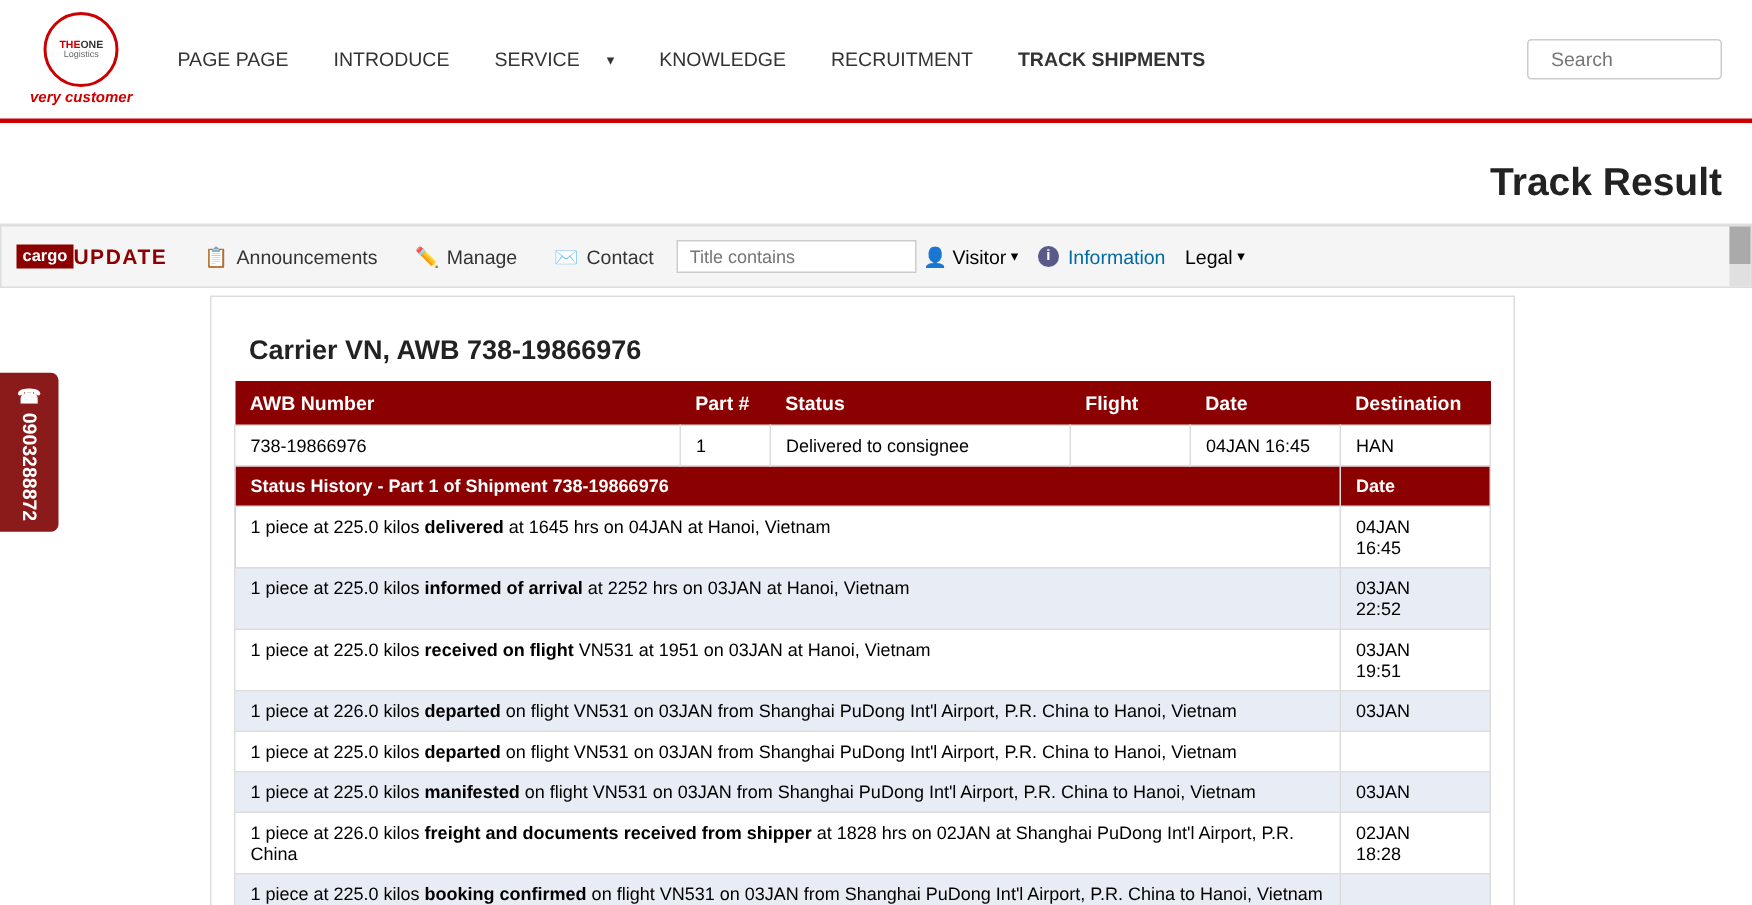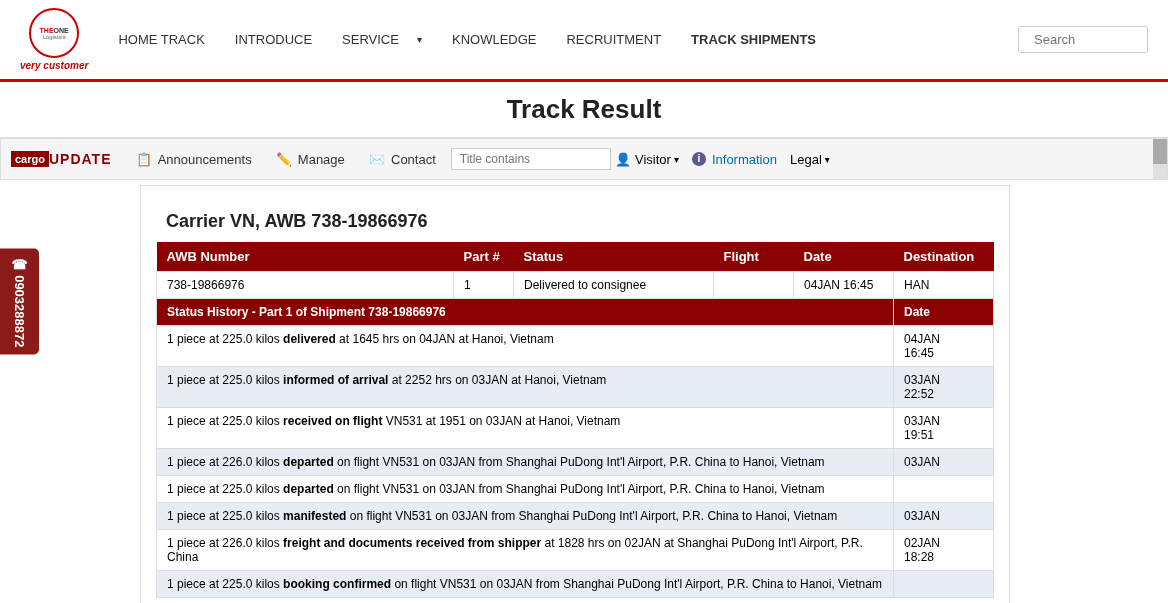--- a/index.html
+++ b/index.html
@@ -44,35 +44,35 @@
     <div class="logo-area">
       <div class="logo-circle">
         <div style="text-align:center;">
           <div style="font-size:7px;font-weight:bold;color:#cc0000;">THE<span style="color:#333;">ONE</span></div>
           <div style="font-size:6px;color:#666;">Logistics</div>
         </div>
       </div>
       <div class="logo-text">very customer</div>
     </div>
     <div class="nav-links">
-      <a class="nav-link">HOME TRACK</a>
+      <a class="nav-link">PAGE PAGE</a>
       <a class="nav-link">INTRODUCE</a>
       <a class="nav-link nav-service">
         <span>SERVICE</span>
         <span class="chevron">▾</span>
       </a>
       <a class="nav-link">KNOWLEDGE</a>
       <a class="nav-link">RECRUITMENT</a>
       <a class="nav-link" style="font-weight:bold;">TRACK SHIPMENTS</a>
     </div>
     <input class="nav-search" type="text" placeholder="Search" style="">
   </div>
 </nav>
 
-<div style="display:flex; align-items:center; justify-content:center; padding:12px 20px; border-bottom:1px solid #e0e0e0;">
+<div style="display:flex; align-items:center; justify-content:flex-end; padding:12px 20px; border-bottom:1px solid #e0e0e0;margin-top:12px;">
   <h1 class="page-title">Track Result</h1>
 </div>
 
 <div style="display:flex; align-items:center; background:#f5f5f5; border:1px solid #ddd; padding:0 10px; height:42px; position:relative;">
   <div style="display:flex;align-items:center;margin-right:15px;cursor:pointer;">
     <span style="background:#8b0000;color:#fff;font-size:11px;font-weight:bold;padding:2px 4px;">cargo</span>
     <span style="font-size:14px;font-weight:bold;color:#8b0000;letter-spacing:1px;">UPDATE</span>
   </div>
   <div style="display:flex;align-items:center;gap:5px;">
     <div class="cargo-nav-item">

